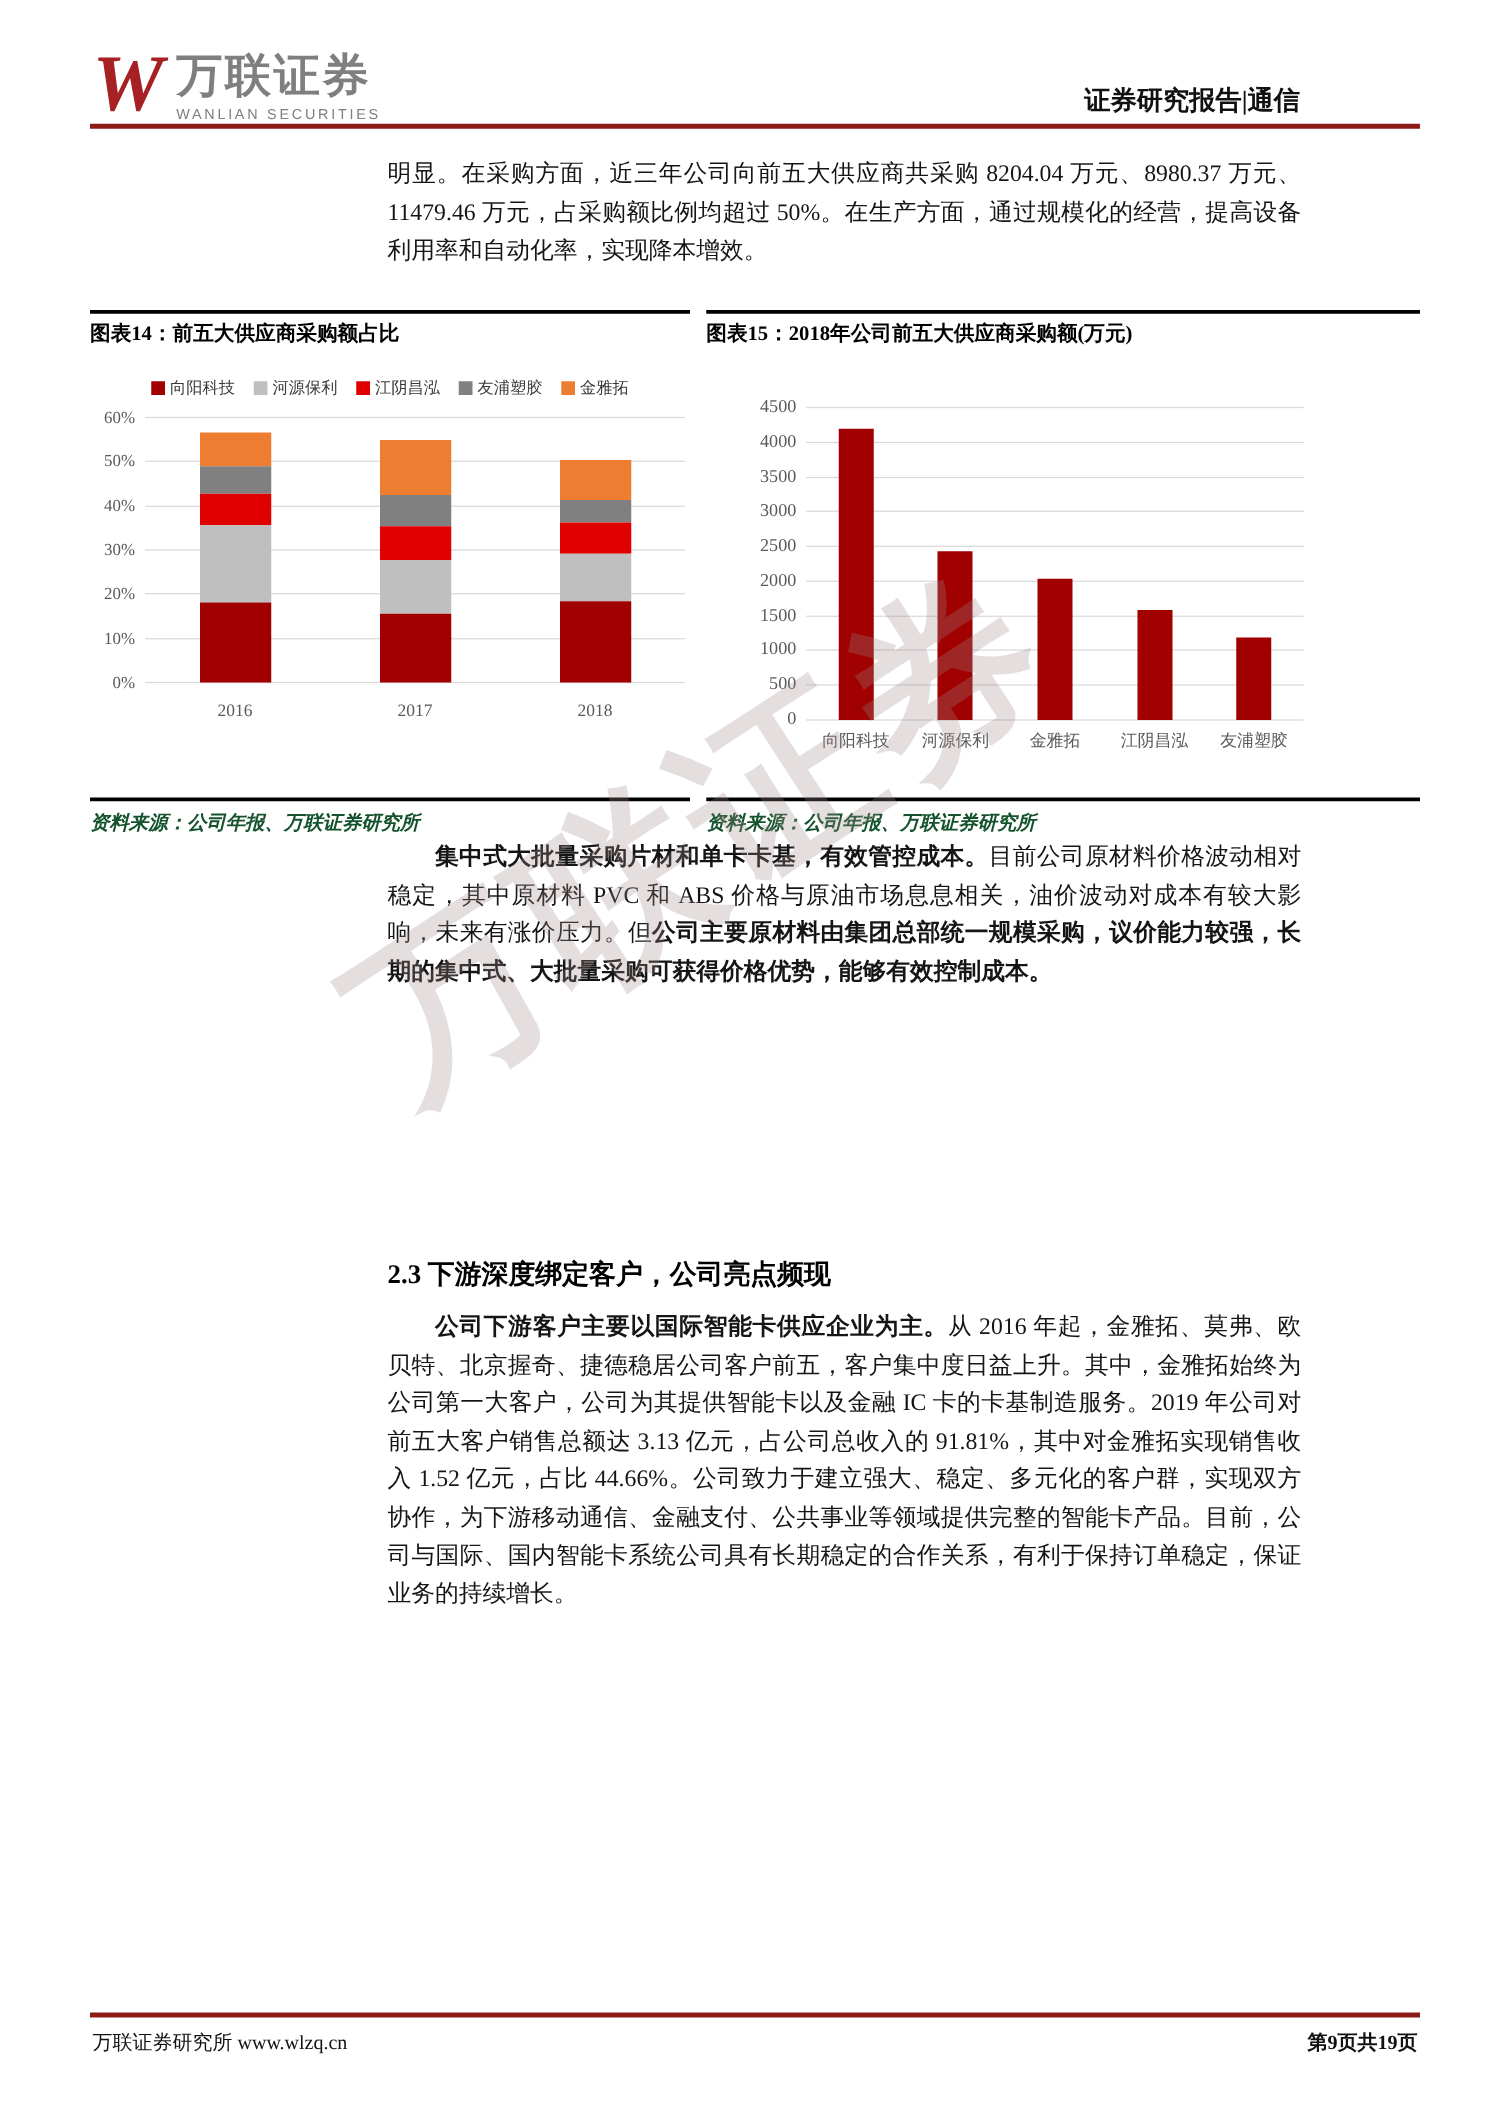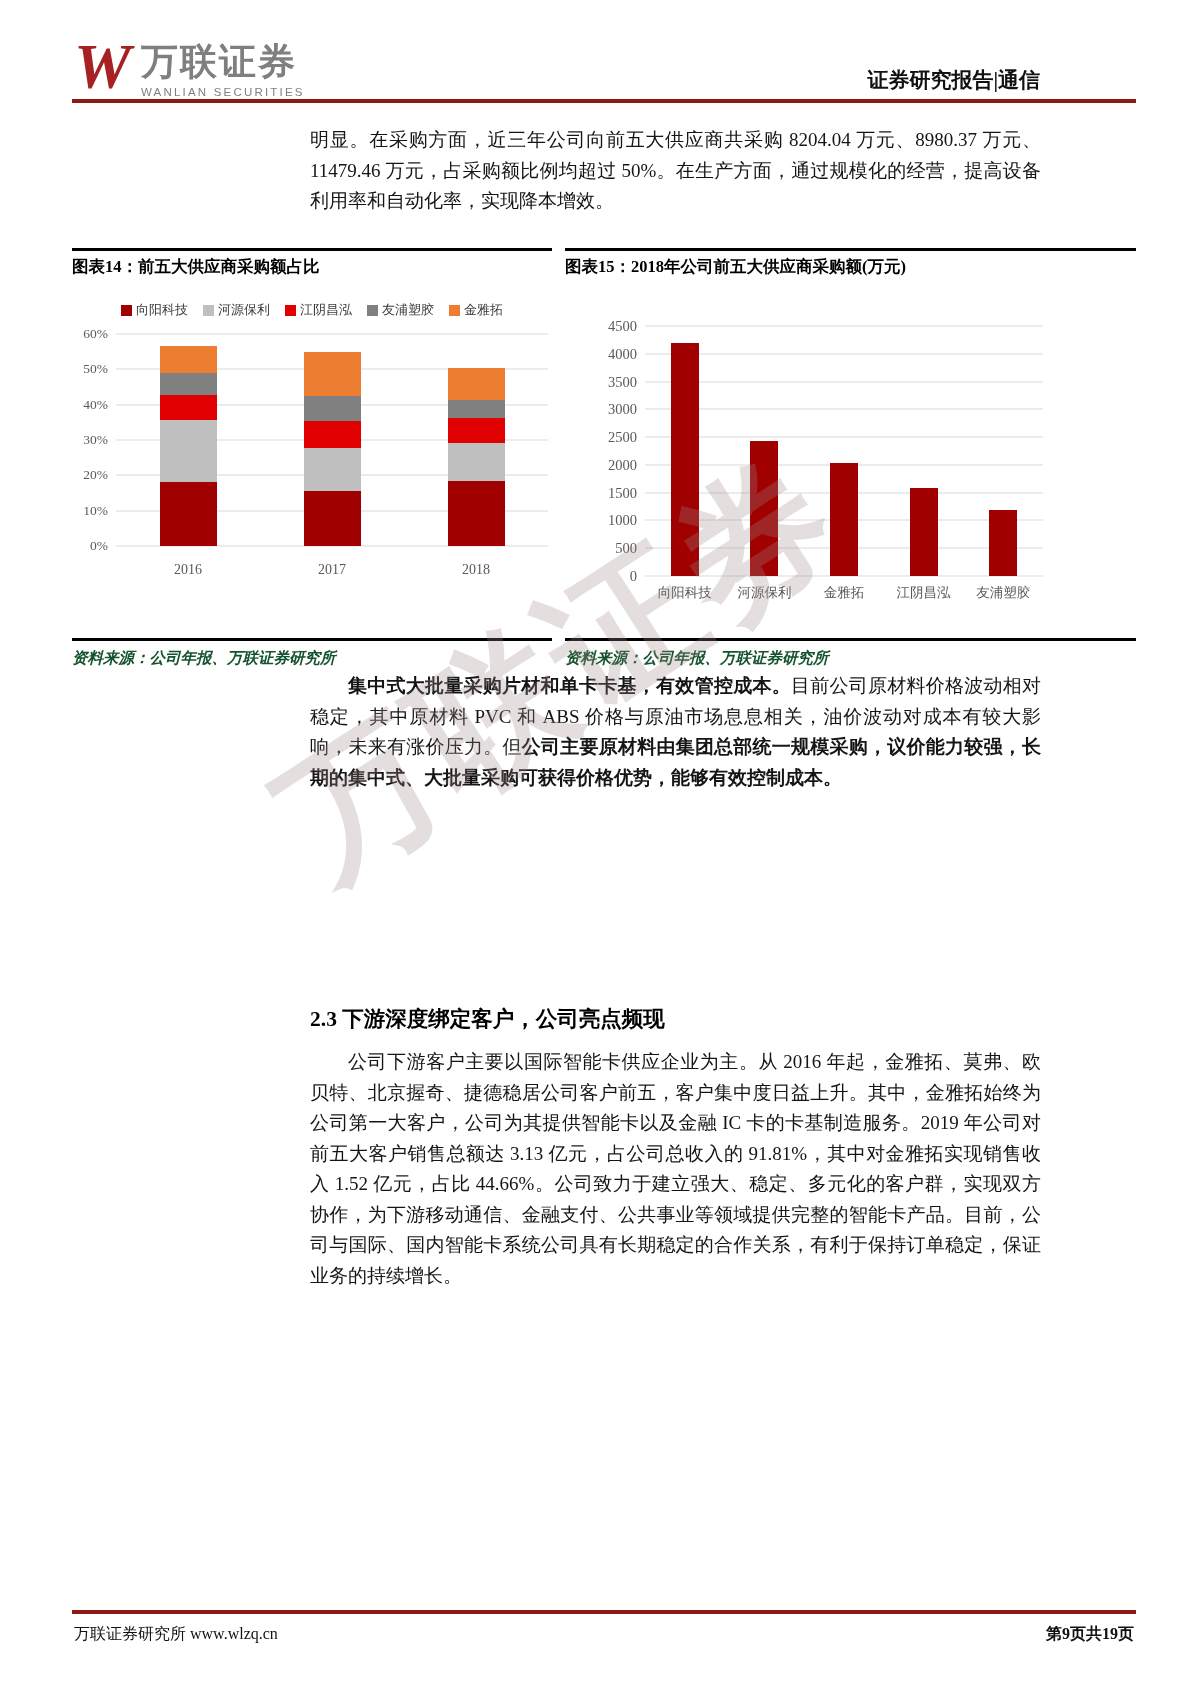--- a/index.html
+++ b/index.html
@@ -213,21 +213,21 @@
             <div class="xtick">友浦塑胶</div>
           </div>
       </div>
       <div class="fig-source">资料来源：公司年报、万联证券研究所</div>
     </div>
 
   </div>
 
   <p class="para indent p2"><span style="font-weight: bold;">集中式大批量采购片材和单卡卡基，有效管控成本。</span><span>目前公司原材料价格波动相对稳定，其中原材料 PVC 和 ABS 价格与原油市场息息相关，油价波动对成本有较大影响，未来有涨价压力。但</span><span style="font-weight: bold;">公司主要原材料由集团总部统一规模采购，议价能力较强，长期的集中式、大批量采购可获得价格优势，能够有效控制成本。</span></p>
   <h2 class="section-heading">2.3 下游深度绑定客户，公司亮点频现</h2>
-  <p class="para indent p4"><span style="font-weight: normal;">公司下游客户主要以国际智能卡供应企业为主。</span><span>从 2016 年起，金雅拓、莫弗、欧贝特、北京握奇、捷德稳居公司客户前五，客户集中度日益上升。其中，金雅拓始终为公司第一大客户，公司为其提供智能卡以及金融 IC 卡的卡基制造服务。2019 年公司对前五大客户销售总额达 3.13 亿元，占公司总收入的 91.81%，其中对金雅拓实现销售收入 1.52 亿元，占比 44.66%。公司致力于建立强大、稳定、多元化的客户群，实现双方协作，为下游移动通信、金融支付、公共事业等领域提供完整的智能卡产品。目前，公司与国际、国内智能卡系统公司具有长期稳定的合作关系，有利于保持订单稳定，保证业务的持续增长。</span></p>
+  <p class="para indent p4"><span style="font-weight: bold;">公司下游客户主要以国际智能卡供应企业为主。</span><span>从 2016 年起，金雅拓、莫弗、欧贝特、北京握奇、捷德稳居公司客户前五，客户集中度日益上升。其中，金雅拓始终为公司第一大客户，公司为其提供智能卡以及金融 IC 卡的卡基制造服务。2019 年公司对前五大客户销售总额达 3.13 亿元，占公司总收入的 91.81%，其中对金雅拓实现销售收入 1.52 亿元，占比 44.66%。公司致力于建立强大、稳定、多元化的客户群，实现双方协作，为下游移动通信、金融支付、公共事业等领域提供完整的智能卡产品。目前，公司与国际、国内智能卡系统公司具有长期稳定的合作关系，有利于保持订单稳定，保证业务的持续增长。</span></p>
 
   <div class="watermark">万联证券</div>
 
   <div class="footer-rule"></div>
   <div class="footer">
     <span class="footer-left">万联证券研究所 www.wlzq.cn</span>
     <span class="footer-right">第9页共19页</span>
   </div>
 
 </div>

